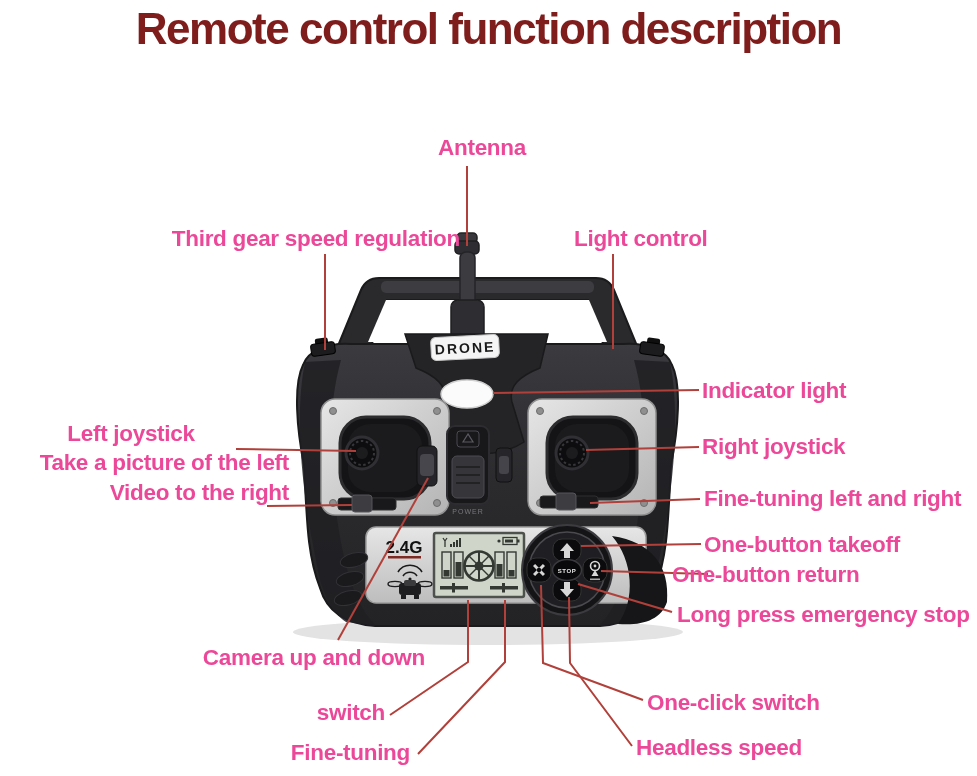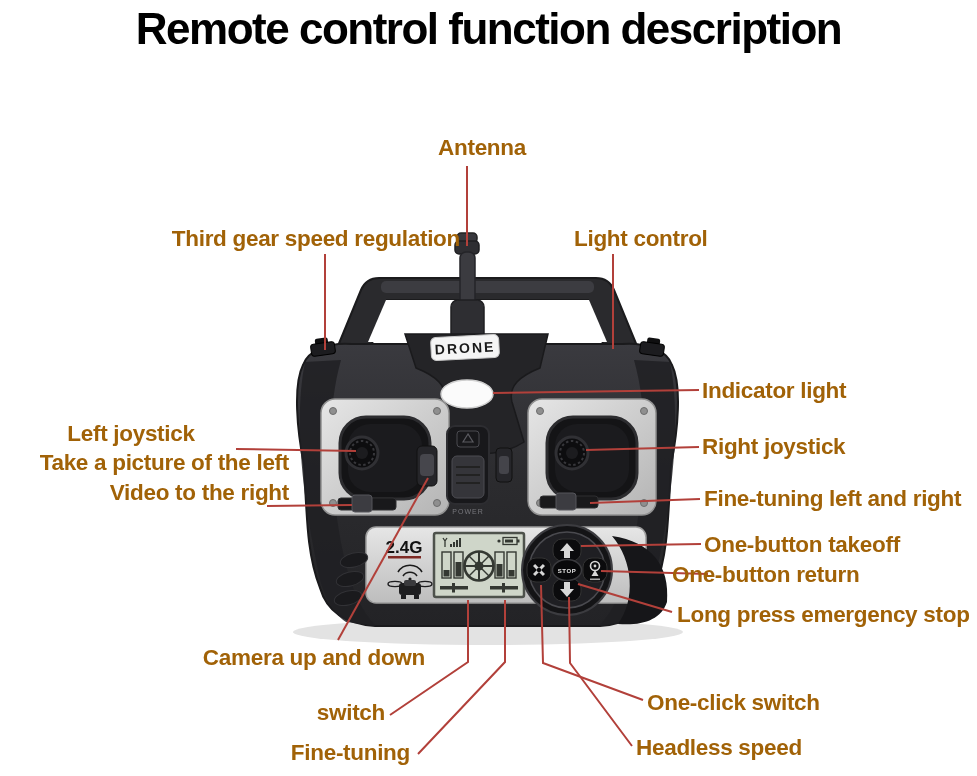--- a/index.html
+++ b/index.html
@@ -1,21 +1,21 @@
 <!DOCTYPE html>
 <html><head>
 <meta charset="utf-8">
 <style>
   html,body{margin:0;padding:0;background:#fff;}
   .stage{position:relative;width:977px;height:776px;background:#fff;overflow:hidden;
          font-family:"Liberation Sans",sans-serif;}
   .title{position:absolute;left:0;top:4px;width:977px;text-align:center;
-         font-size:44px;font-weight:700;letter-spacing:-1.5px;color:#000000;}
+         font-size:44px;font-weight:700;letter-spacing:-1.5px;color:#7f1d1d;}
   svg{position:absolute;left:0;top:0;}
-  .lbl{position:absolute;font-size:22.5px;font-weight:700;color:#a16207;
+  .lbl{position:absolute;font-size:22.5px;font-weight:700;color:#ec4899;
        letter-spacing:-0.3px;white-space:nowrap;}
   .r{text-align:right;}
   .c{text-align:center;}
   .lbl-antenna{left:390px;top:135px;width:184px;}
   .lbl-third{left:140px;top:226px;width:320px;}
   .lbl-light{left:574px;top:226px;}
   .lbl-indicator{left:702px;top:378px;}
   .lbl-leftjoy{left:30px;top:421px;width:202px;text-align:center;}
   .lbl-photovideo{left:0;top:448px;width:263px;line-height:30px;margin-left:26px;}
   .lbl-rightjoy{left:702px;top:434px;}

